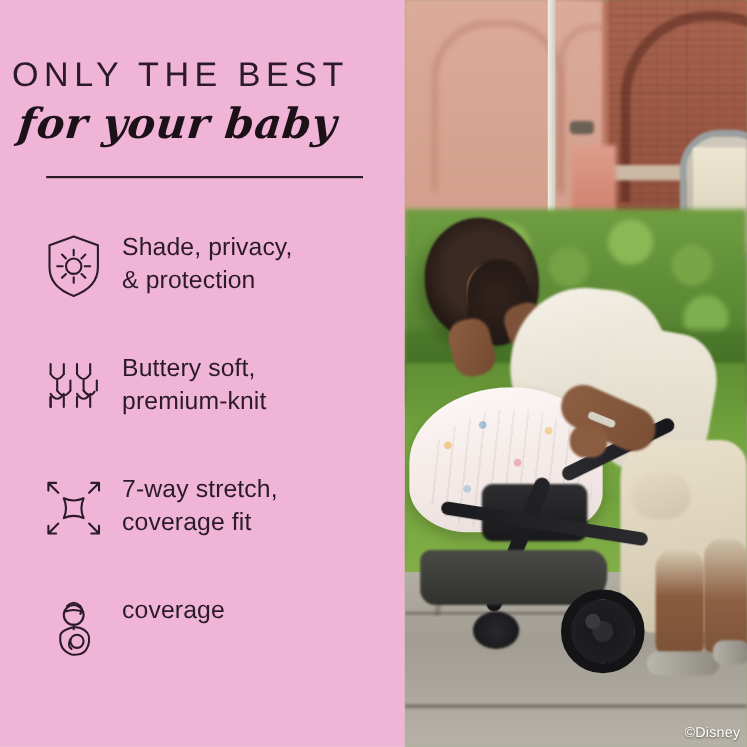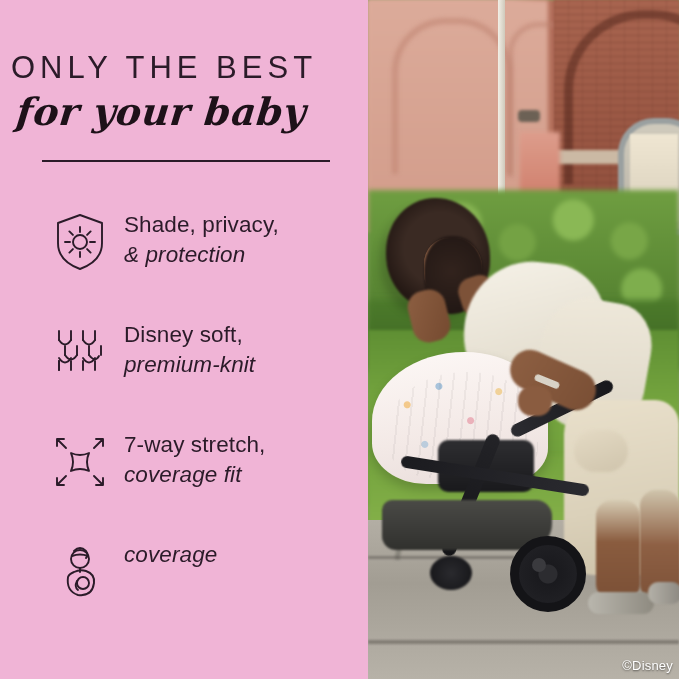--- a/index.html
+++ b/index.html
@@ -50,41 +50,41 @@
     width:288px;height:2px;background:#2b1b29;
   }
 
   
   .features{
     position:absolute;left:0;top:208px;width:368px;
   }
   .feature{
     display:flex;align-items:flex-start;
     height:110px;
-    padding-left:48px;
+    padding-left:35px;
     box-sizing:border-box;
   }
   .feature-icon{
     flex:0 0 64px;
     width:64px;height:64px;
     display:flex;align-items:center;justify-content:center;
     margin-top:2px;
   }
   .feature-icon svg{display:block;}
   .feature-text{
     margin-left:12px;
     color:#2b1b29;
     font-family:"Liberation Sans", sans-serif;
     font-weight:300;
     font-size:22.5px;
     line-height:1.33;
     letter-spacing:0.1px;
     padding-top:2px;
   }
-  .feature-text .l2{display:block;font-style:italic;}
+  .feature-text .l2{display:block;}
 
   
   .photo{
     position:relative;
     flex:1 1 auto;
     height:679px;
     overflow:hidden;
     background:#7d9a5a;
   }
   .ph{position:absolute;}
@@ -287,21 +287,21 @@
             <path d="M6 6v9M18 6v9M30 6v9M42 6v9"></path>
             <path d="M6 15q6 9 12 0M30 15q6 9 12 0"></path>
             <path d="M12 21v9M24 21v9M36 21v9M48 21v9"></path>
             <path d="M12 30q6 9 12 0M36 30q6 8 10 1"></path>
             <path d="M6 36v-9" transform="translate(0,9)"></path>
             <path d="M6 45v-9M18 45v-9M30 45v-9M42 45v-9"></path>
             <path d="M6 36q6 9 12 0M30 36q6 9 12 0" transform="translate(0,-3)"></path>
           </svg>
         </div>
         <div class="feature-text">
-          <span>Disney soft,</span>
+          <span>Buttery soft,</span>
           <span class="l2">premium-knit</span>
         </div>
       </div>
 
       <div class="feature">
         <div class="feature-icon">
           <svg width="54" height="54" viewBox="0 0 54 54" fill="none" stroke="#2b1b29" stroke-width="1.9" stroke-linecap="round" stroke-linejoin="round">
             <path d="M18 18 Q27 22 36 18 Q32 27 36 36 Q27 32 18 36 Q22 27 18 18 Z"></path>
             <path d="M13 13 L4 4M4 4v7M4 4h7"></path>
             <path d="M41 13 L50 4M50 4v7M50 4h-7"></path>

